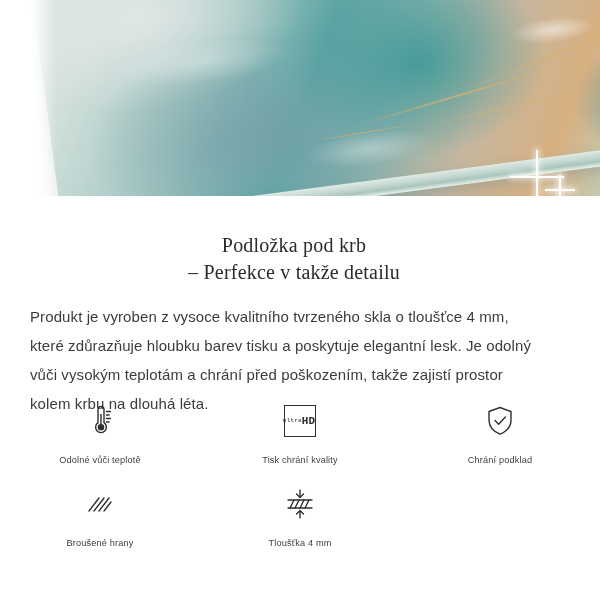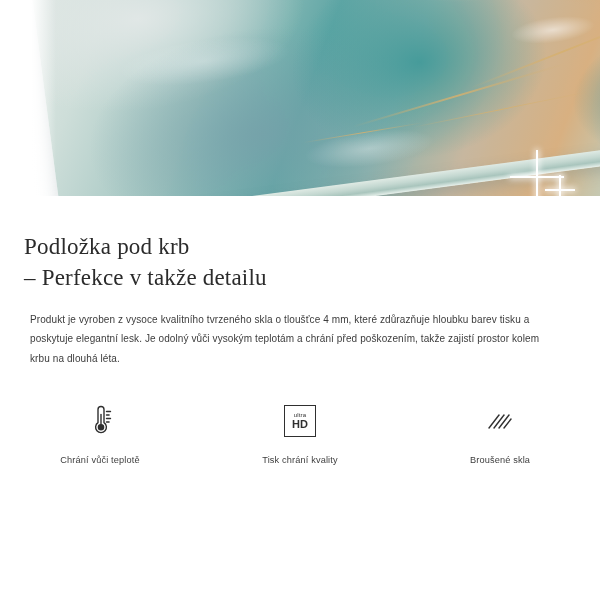--- a/index.html
+++ b/index.html
@@ -131,34 +131,35 @@
   
   .content {
     position: absolute;
     left: 0;
     top: 222px;
     width: 600px;
   }
   .headline {
     font-family: "Liberation Serif", serif;
     color: #2b2b2b;
-    font-size: 23px;
+    font-size: 20px;
     line-height: 1.34;
     font-weight: 400;
     margin: 0;
     padding: 10px 36px 0 24px;
     letter-spacing: 0.2px;
+    text-align: center;
   }
   .headline .line2 {
     display: block;
   }
   .body-copy {
     margin: 0;
     padding: 16px 56px 0 30px;
-    font-size: 10px;
+    font-size: 15px;
     line-height: 1.95;
     color: #3c3c3c;
     letter-spacing: 0.1px;
   }
 
   
   .features {
     position: absolute;
     left: 0;
     top: 390px;
@@ -194,24 +195,25 @@
     stroke-width: 1.4;
     stroke-linecap: round;
     stroke-linejoin: round;
   }
   .ico-fill { fill: #2f2f2f; }
   .ultrahd-box {
     width: 30px;
     height: 30px;
     border: 1.4px solid #2f2f2f;
     display: flex;
-    flex-direction: column;
+    flex-direction: row;
     align-items: center;
-    justify-content: center;
+    justify-content: flex-end;
     line-height: 1;
+    font-family: Liberation Mono, monospace;
   }
   .ultrahd-box .u1 {
     font-size: 6px;
     letter-spacing: 0.2px;
     color: #2f2f2f;
   }
   .ultrahd-box .u2 {
     font-size: 11px;
     font-weight: bold;
     color: #2f2f2f;
@@ -252,44 +254,71 @@
       <div class="feature-icon">
         <svg width="38" height="38" viewBox="0 0 38 38">
           <g class="ico-stroke">
             <path d="M17 7.5a3 3 0 0 1 6 0v13.2a5.4 5.4 0 1 1 -6 0z"></path>
             <path d="M20 12.5v9.4"></path>
             <circle cx="20" cy="25.2" r="2.6" class="ico-fill"></circle>
             <path d="M25.5 9.5h4M25.5 13h2.6M25.5 16.5h4M25.5 20h2.6"></path>
           </g>
         </svg>
       </div>
-      <div class="feature-label">Chrání vůči teplotě</div>
+      <div class="feature-label">Odolné vůči teplotě</div>
     </div>
 
     <div class="feature">
       <div class="feature-icon">
         <div class="ultrahd-box">
           <span class="u1">ultra</span>
           <span class="u2">HD</span>
         </div>
       </div>
       <div class="feature-label">Tisk chrání kvality</div>
     </div>
 
+    <div class="feature">
+      <div class="feature-icon">
+        <svg width="38" height="38" viewBox="0 0 38 38">
+          <g class="ico-stroke">
+            <path d="M19 5.5l11 4v8.5c0 7-4.6 11.6-11 14.2C12.6 29.6 8 25 8 18V9.5z"></path>
+            <path d="M14 18.6l3.6 3.6L24.4 15"></path>
+          </g>
+        </svg>
+      </div>
+      <div class="feature-label">Chrání podklad</div>
+    </div>
 
 
     <div class="feature">
       <div class="feature-icon">
         <svg width="38" height="38" viewBox="0 0 38 38">
           <g class="ico-stroke">
             <path d="M8 26l10-13"></path>
             <path d="M13 26l10-13"></path>
             <path d="M18 26l10-13"></path>
             <path d="M23 26l7-9"></path>
           </g>
         </svg>
       </div>
-      <div class="feature-label">Broušené skla</div>
-    </div>
-
+      <div class="feature-label">Broušené hrany</div>
+    </div>
+
+    <div class="feature">
+      <div class="feature-icon">
+        <svg width="40" height="38" viewBox="0 0 40 38">
+          <g class="ico-stroke">
+            <path d="M20 5v7"></path>
+            <path d="M16.5 9l3.5 3.5L23.5 9"></path>
+            <path d="M20 33v-7"></path>
+            <path d="M16.5 29l3.5-3.5L23.5 29"></path>
+            <path d="M8 15h24"></path>
+            <path d="M8 23h24"></path>
+            <path d="M10 23l4-8M15 23l4-8M20 23l4-8M25 23l4-8"></path>
+          </g>
+        </svg>
+      </div>
+      <div class="feature-label">Tloušťka 4 mm</div>
+    </div>
 
   </div>
 </div>
 
 </body></html>

